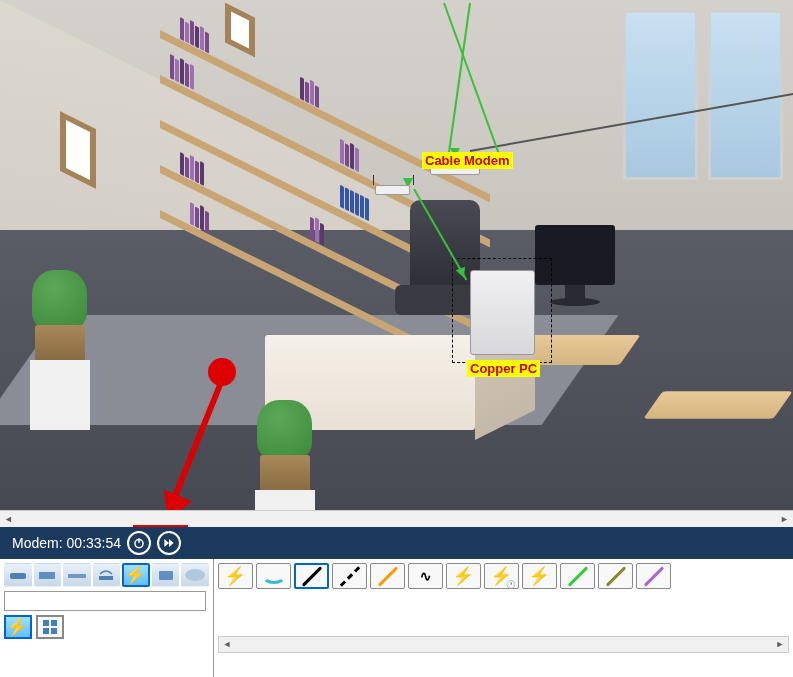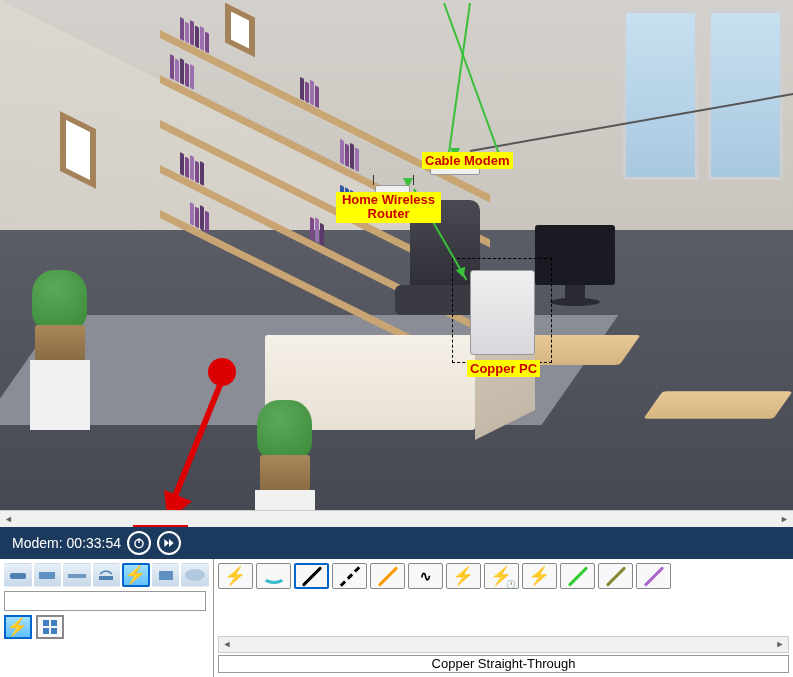--- a/index.html
+++ b/index.html
@@ -200,21 +200,20 @@
   <div class="net-arrow" style="left:450px; top:148px"></div>
   <div class="net-arrow" style="left:403px; top:178px"></div>
   <div class="net-arrow" style="left:458px; top:268px; transform:rotate(-20deg)"></div>
 
   <div style="position:absolute; left:430px; top:163px; width:50px; height:12px; background:#f0f0f0; border:1px solid #999; border-radius:2px"></div>
   <div style="position:absolute; left:375px; top:185px; width:35px; height:10px; background:#f0f0f0; border:1px solid #999; border-radius:2px"></div>
   <div style="position:absolute; left:373px; top:175px; width:1px; height:10px; background:#333"></div>
   <div style="position:absolute; left:413px; top:175px; width:1px; height:10px; background:#333"></div>
 
   <div class="device-label" style="left:422px; top:152px">Cable Modem</div>
-  <div class="device-label" style="left:336px; top:192px; white-space:normal; width:105px; line-height:1.1">Home Wireless Router</div>
   <div class="device-label" style="left:467px; top:360px">Copper PC</div>
 
   <div class="red-arrow-dot" style="left:208px; top:358px"></div>
   <div class="red-arrow-line" style="left:219px; top:380px; height:130px; transform:rotate(22deg)"></div>
   <div class="red-arrow-head" style="left:155px; top:494px; transform:rotate(22deg)"></div>
 </div>
 
 <div class="hscroll" style="top:510px">
   <div class="hscroll-btn" style="left:0">◄</div>
   <div class="hscroll-btn" style="right:0">►</div>
@@ -328,15 +327,14 @@
           <div class="cable-line" style="background:#888833; transform:rotate(-45deg)"></div>
         </div>
       <div class="cable-icon">
           <div class="cable-line" style="background:#aa66cc; transform:rotate(-45deg)"></div>
         </div>
     </div>
     <div class="rscroll">
       <div class="rscroll-btn" style="left:0">◄</div>
       <div class="rscroll-btn" style="right:0">►</div>
     </div>
-    <div class="status-label">Copper Straight-Through</div>
   </div>
 </div>
 
 </body></html>

